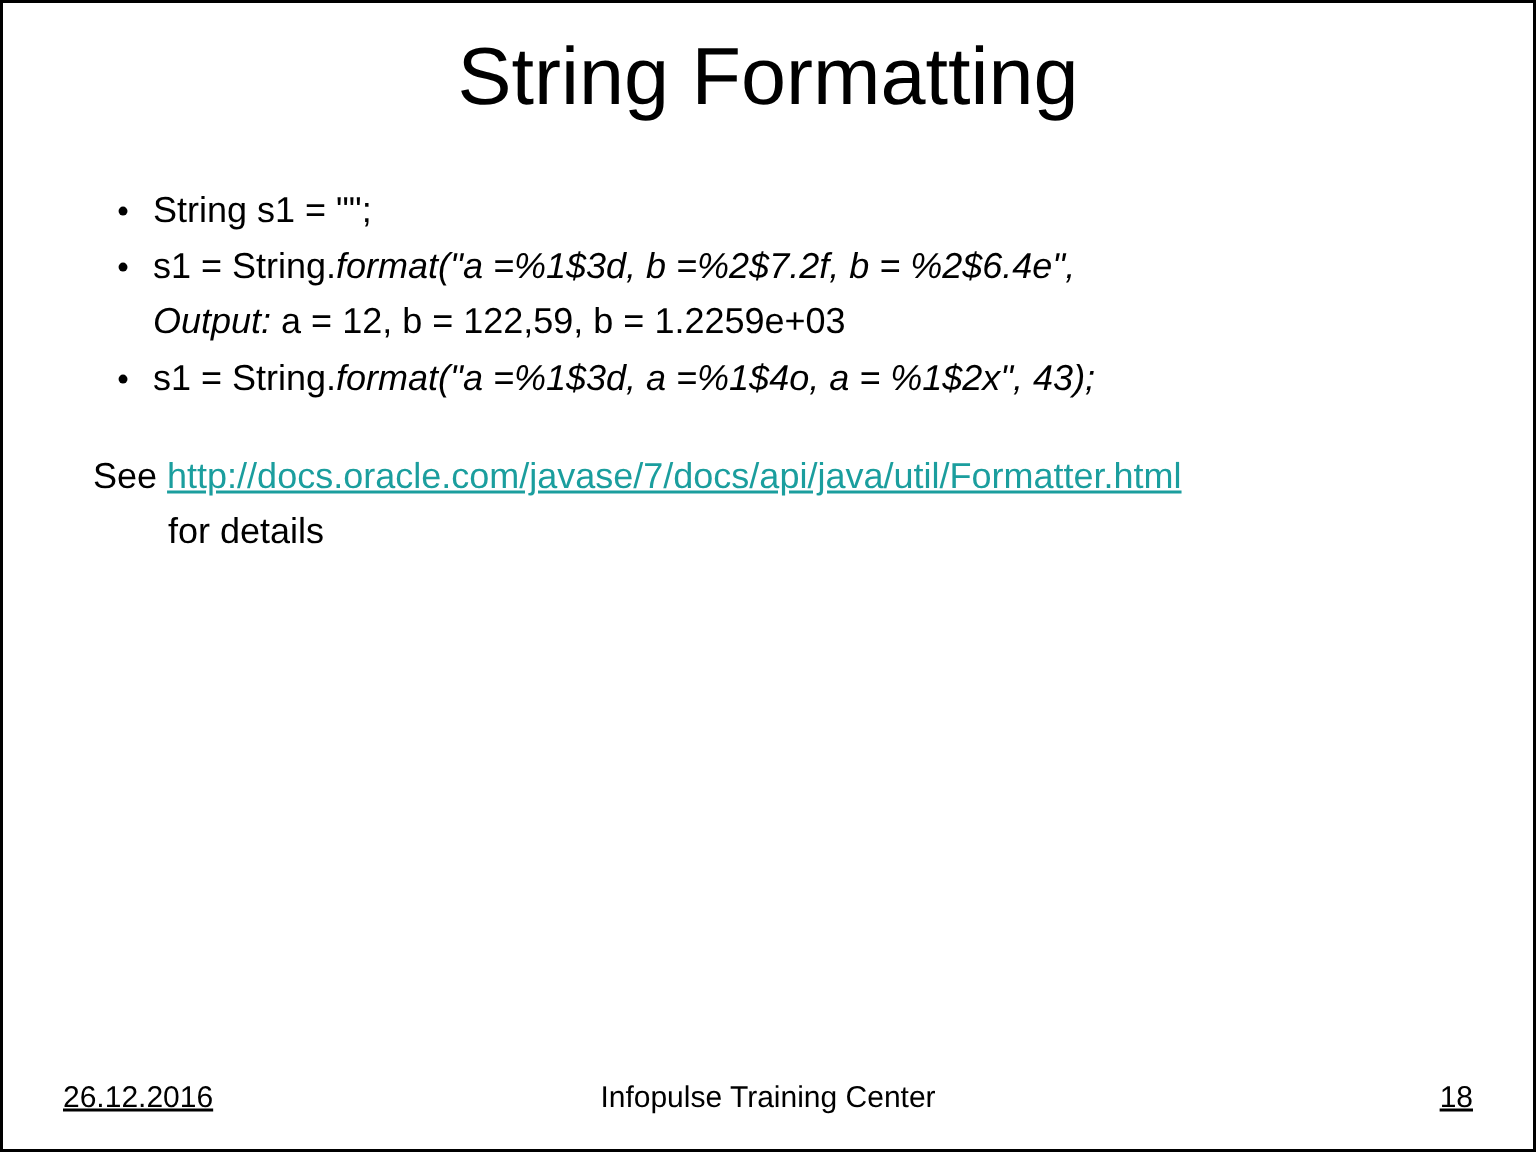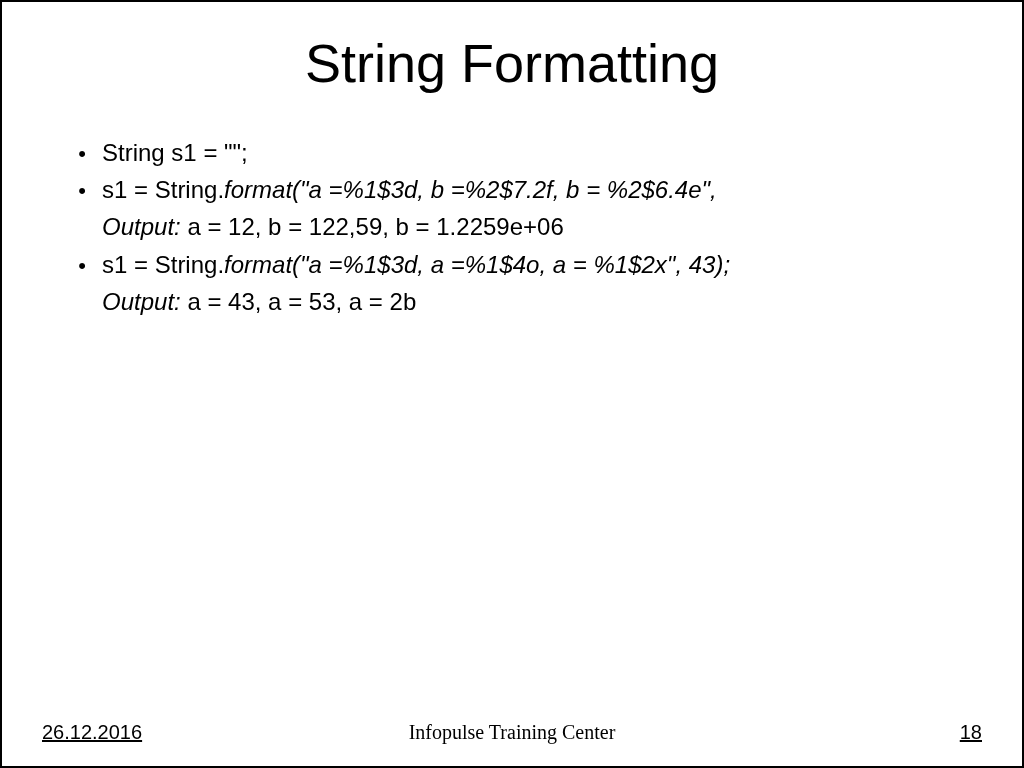--- a/index.html
+++ b/index.html
@@ -17,21 +17,21 @@
     border: 2px solid #000;
     padding: 0;
     position: relative;
     font-family: Arial, Helvetica, sans-serif;
     color: #000;
   }
   .title {
     text-align: center;
     font-size: 54px;
     font-weight: 400;
-    margin-top: 30px;
+    margin-top: 18px;
     margin-bottom: 40px;
   }
   .content {
     padding-left: 60px;
     padding-right: 60px;
     font-size: 24px;
     line-height: 1.55;
   }
   .row {
     display: flex;
@@ -76,21 +76,20 @@
     display: flex;
     justify-content: space-between;
     font-size: 20px;
     color: #000;
   }
   .footer .center {
     position: absolute;
     left: 0;
     width: 100%;
     text-align: center;
-    font-family: Liberation Serif, serif;
   }
   .footer .left, .footer .right {
     position: relative;
     z-index: 1;
     text-decoration: underline;
   }
 </style>
 </head>
 <body>
 
@@ -109,38 +108,36 @@
       <div class="bullet-col bullet-dot"></div>
       <div class="text-col">
         <span>s1 = String.</span><span class="italic">format("a =%1$3d, b =%2$7.2f, b = %2$6.4e",</span>
       </div>
     </div>
 
 
     <div class="row">
       <div class="bullet-col"></div>
       <div class="text-col">
-        <span class="italic">Output:  </span><span>a = 12, b = 122,59, b = 1.2259e+06</span>
+        <span class="italic">Output:  </span><span>a = 12, b = 122,59, b = 1.2259e+03</span>
       </div>
     </div>
 
     <div class="row">
       <div class="bullet-col bullet-dot"></div>
       <div class="text-col">
         <span>s1 = String.</span><span class="italic">format("a =%1$3d, a =%1$4o, a = %1$2x", 43);</span>
       </div>
     </div>
 
-    <div class="row">
-      <div class="bullet-col"></div>
-      <div class="text-col">
-        <span class="italic">Output:  </span><span>a = 43, a =  53, a = 2b</span>
-      </div>
+
+    <div class="see-block">
+      <span>See </span><a href="#" class="link">http://docs.oracle.com/javase/7/docs/api/java/util/Formatter.html</a>
+      <div class="see-details">for details</div>
     </div>
-
 
   </div>
 
   <div class="footer">
     <div class="center">Infopulse Training Center</div>
     <div class="left">26.12.2016</div>
     <div class="right">18</div>
   </div>
 
 </div>

